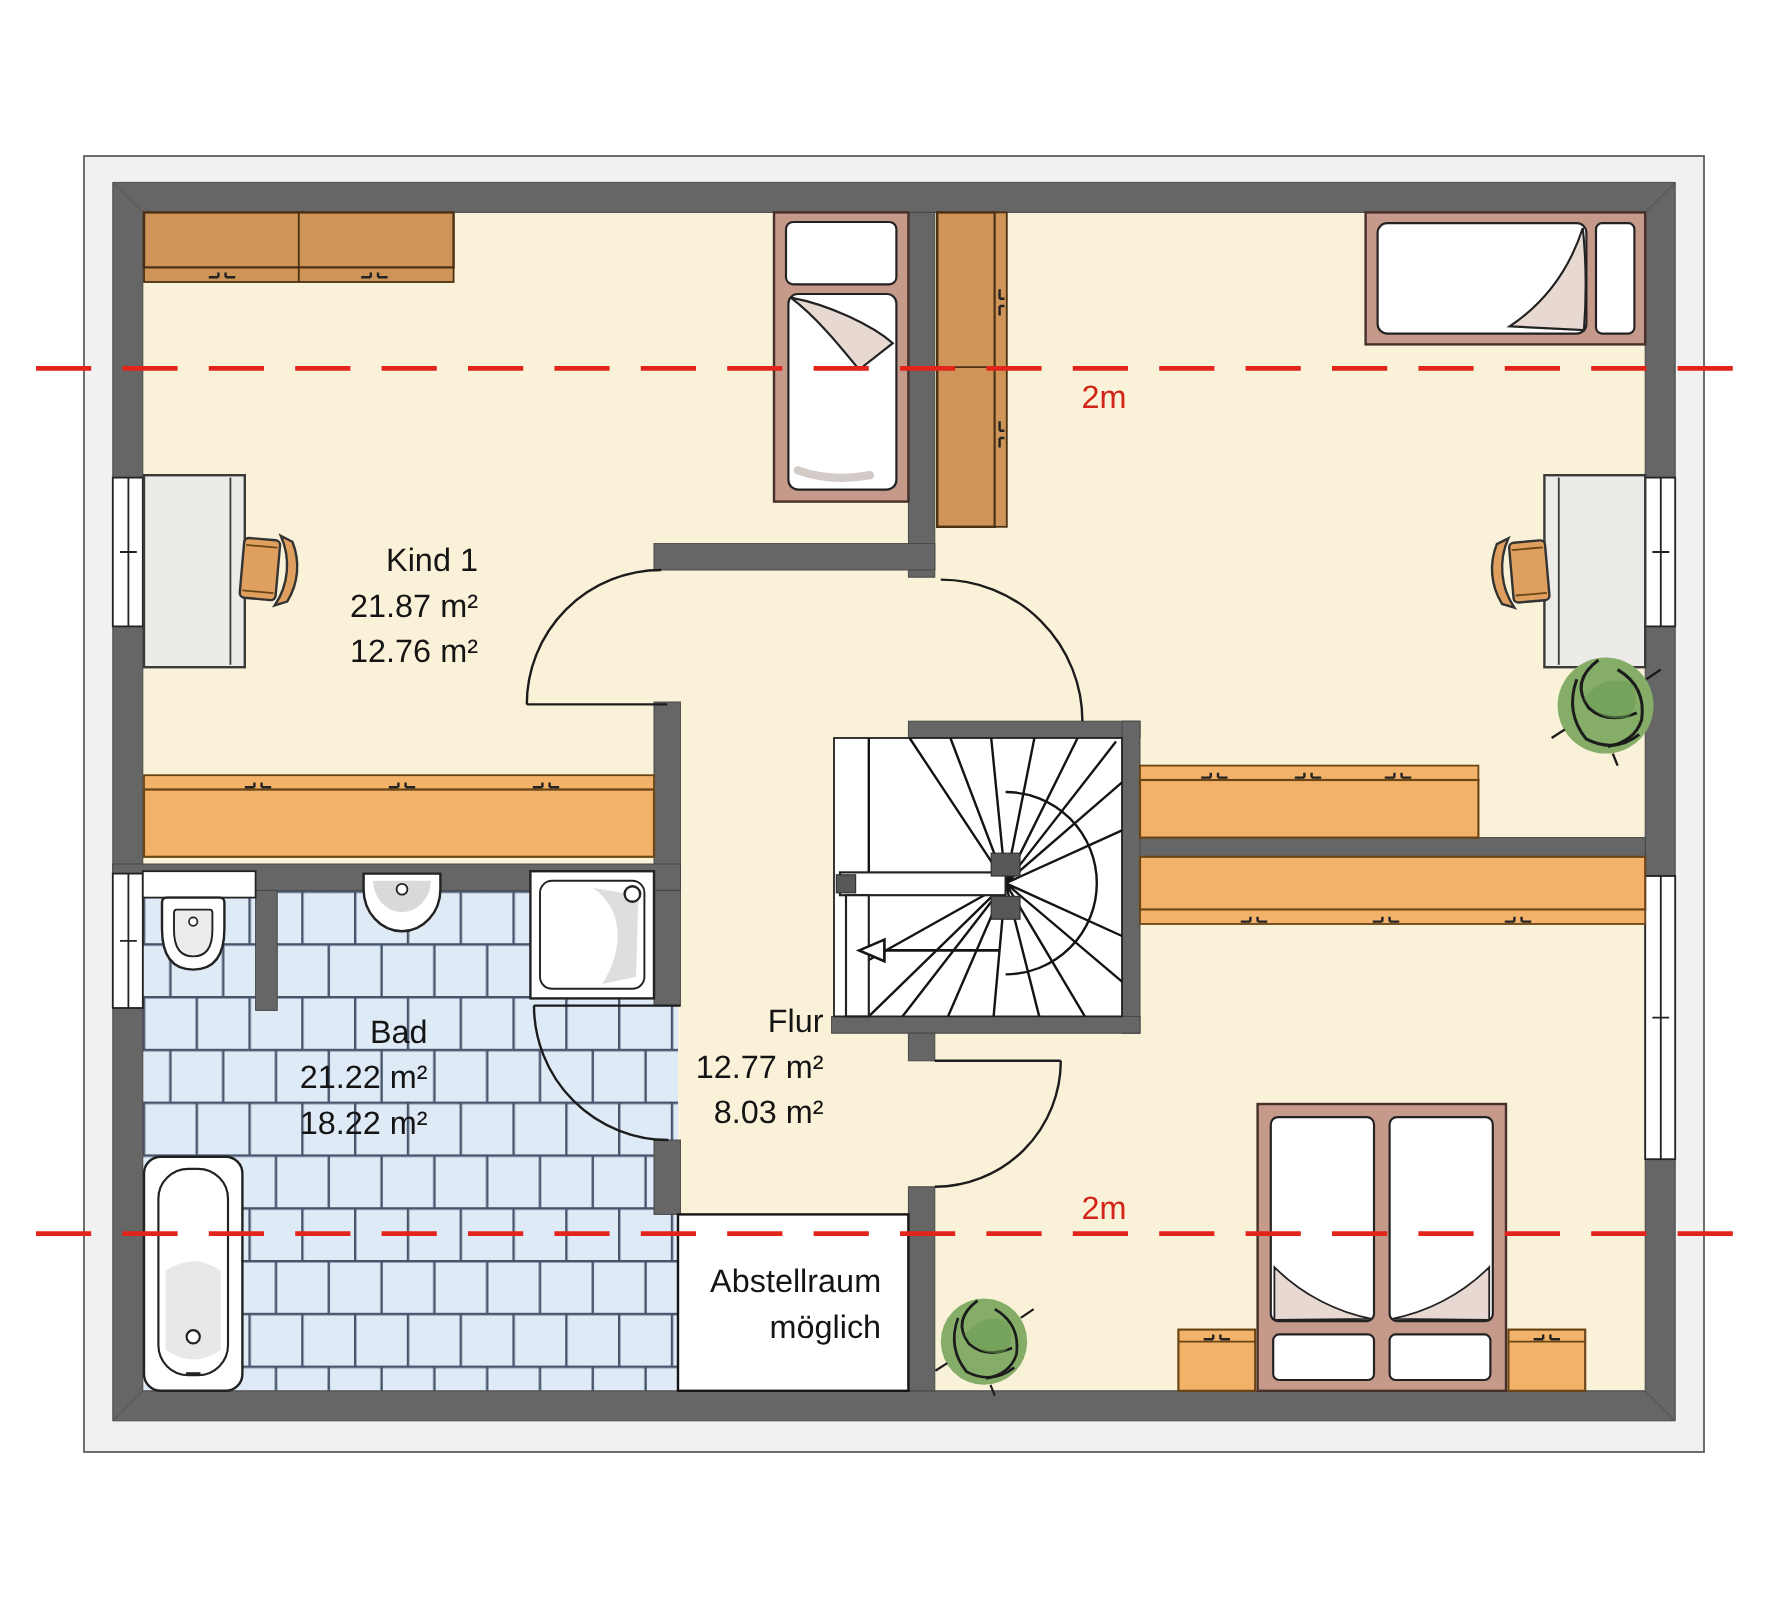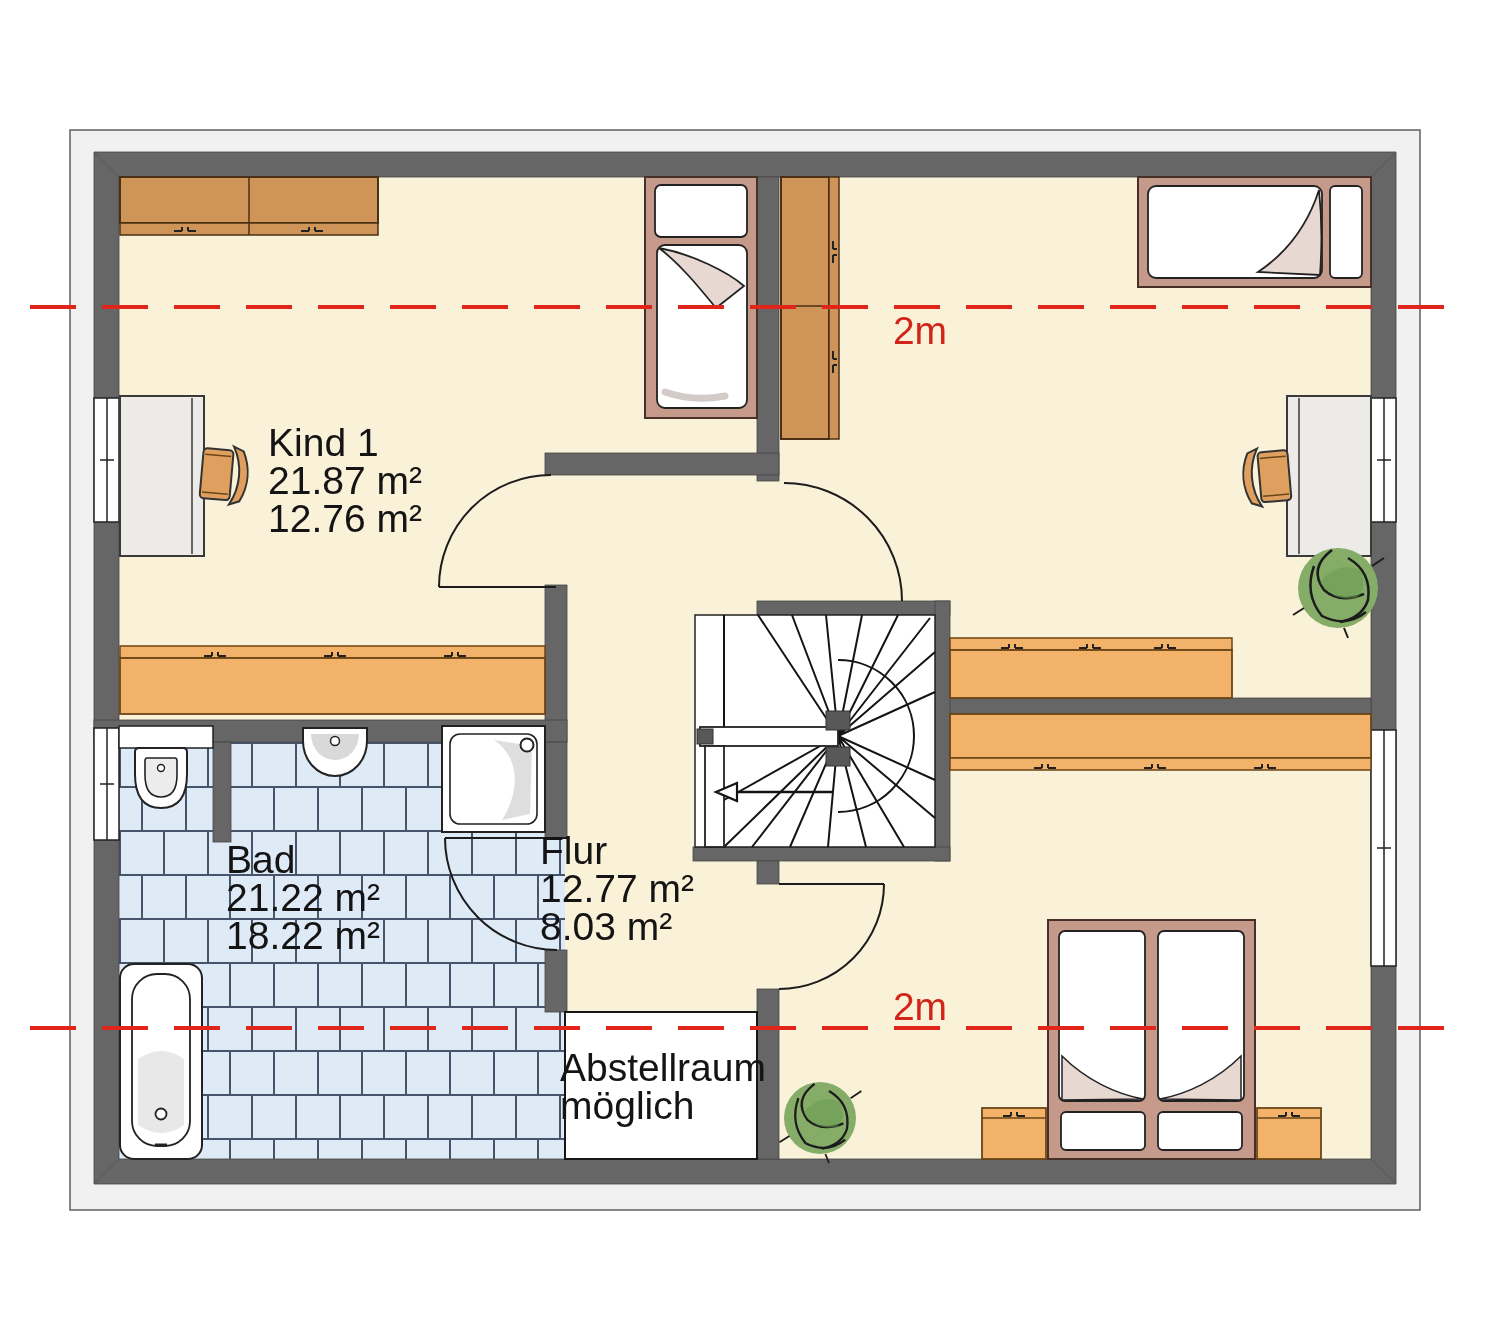--- a/index.html
+++ b/index.html
@@ -1,20 +1,20 @@
 <!DOCTYPE html>
 <html><head>
 <meta charset="utf-8">
 <style>
   html,body{margin:0;padding:0;background:#ffffff;}
   .canvas{position:relative;width:1493px;height:1339px;background:#fff;overflow:hidden;
           font-family:"Liberation Sans", sans-serif;}
   .plan-svg{position:absolute;left:0;top:0;}
-  .lbl{position:absolute;transform:translate(-50%,-50%);text-align:left;
-       font-size:39px;line-height:38px;color:#141414;white-space:nowrap;}
+  .lbl{position:absolute;transform:translate(-50%,-50%);text-align:right;
+       font-size:27px;line-height:38px;color:#141414;white-space:nowrap;}
   .lbl.red{color:#d2251a;}
   .lbl .nm{white-space:nowrap;}
 </style>
 </head>
 <body>
 
 <div class="canvas">
 
 <svg class="plan-svg" width="1493" height="1339" viewBox="0 0 1493 1339">
   <defs>
@@ -217,31 +217,31 @@
     <path d="M439,587 L556,587 M439,587 A112,112 0 0 1 551,475"></path>
     <path d="M784,483 A118,118 0 0 1 902,601"></path>
     <path d="M445,838 L567,838 M445,838 A112,112 0 0 0 557,950"></path>
     <path d="M779,884 L884,884 M884,884 A105,105 0 0 1 779,989"></path>
   </g>
 
   <line x1="30" y1="307" x2="1462" y2="307" stroke="#e1251b" stroke-width="4" stroke-dasharray="46 26"></line>
   <line x1="30" y1="1028" x2="1462" y2="1028" stroke="#e1251b" stroke-width="4" stroke-dasharray="46 26"></line>
 </svg>
 
-<div class="lbl" style="left:345px;top:481px">
+<div class="lbl" style="left:345px;top:505px">
   <div class="nm">Kind 1</div>
   <div>21.87 m²</div>
   <div>12.76 m²</div>
 </div>
 <div class="lbl" style="left:303px;top:898px">
   <div class="nm">Bad</div>
   <div>21.22 m²</div>
   <div>18.22 m²</div>
 </div>
-<div class="lbl" style="left:617px;top:889px">
+<div class="lbl" style="left:633px;top:889px">
   <div class="nm">Flur</div>
   <div>12.77 m²</div>
   <div>8.03 m²</div>
 </div>
 <div class="lbl" style="left:663px;top:1087px">
   <div>Abstellraum</div>
   <div>möglich</div>
 </div>
 <div class="lbl red" style="left:920px;top:331px">2m</div>
 <div class="lbl red" style="left:920px;top:1007px">2m</div>

